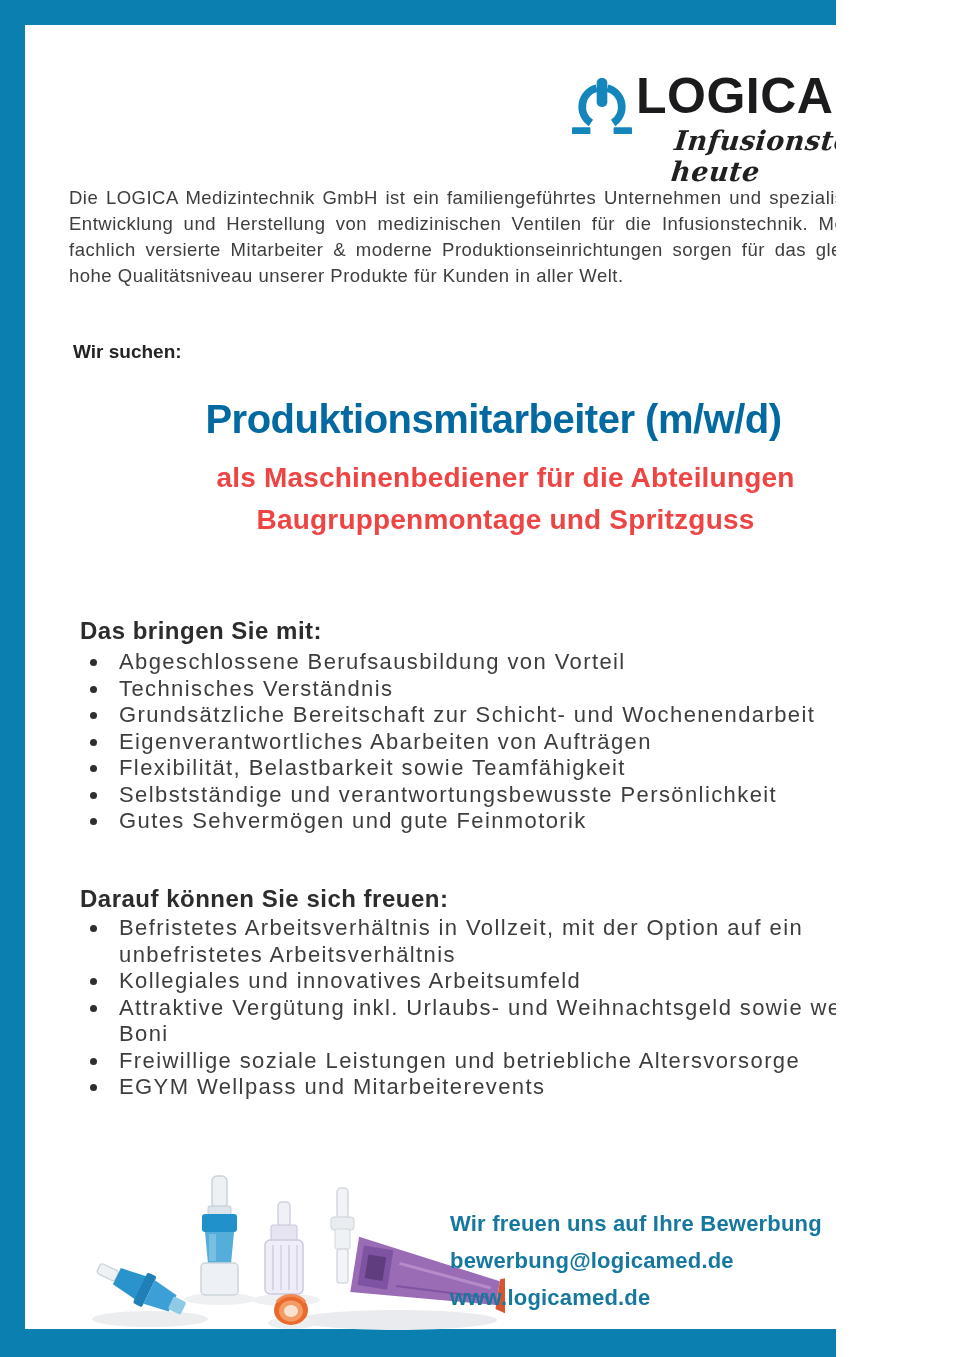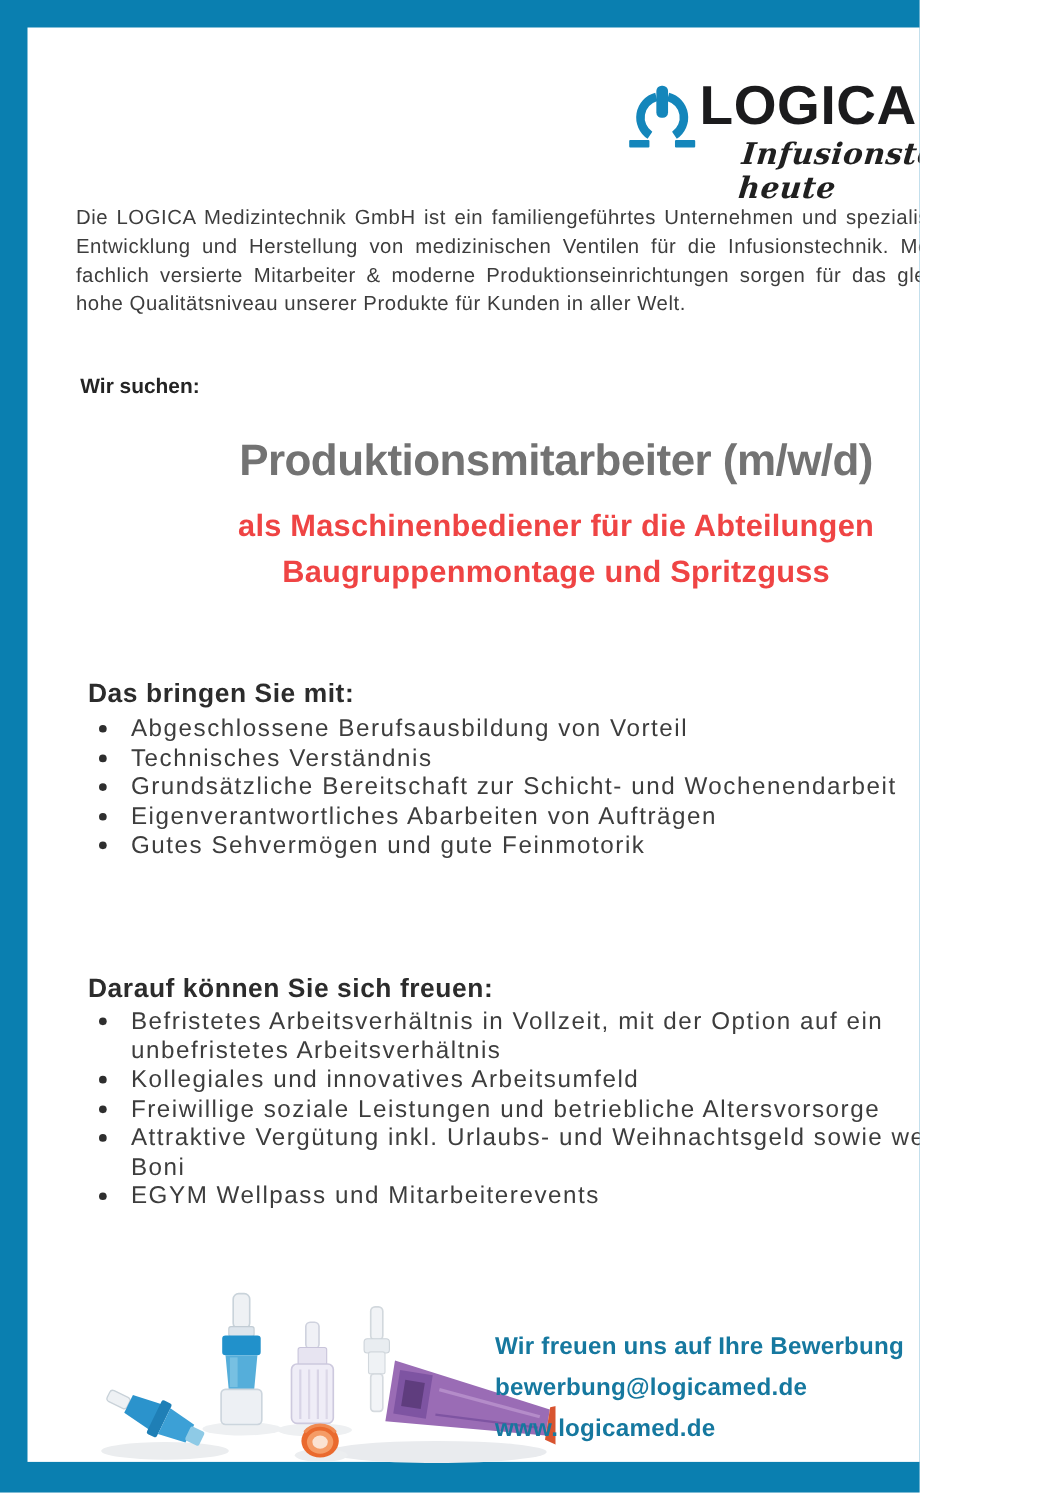--- a/index.html
+++ b/index.html
@@ -37,23 +37,23 @@
     position:absolute; left:44px; top:160px; width:872px;
     font-size:18.5px; line-height:26px; letter-spacing:0.5px;
     color:#3d3d3d; text-align:justify;
   }
   .kicker {
     position:absolute; left:48px; top:316px;
     font-size:19px; font-weight:bold; color:#242424;
   }
   
   .title {
-    position:absolute; left:25px; top:372px; width:911px;
+    position:absolute; left:13px; top:372px; width:911px;
     text-align:center; font-size:40px; font-weight:bold;
-    letter-spacing:-0.5px; color:#737373;
+    letter-spacing:-0.5px; color:#0369a1;
   }
   .subtitle1, .subtitle2 {
     position:absolute; left:25px; width:911px; text-align:center;
     font-size:28px; font-weight:bold; color:#ef4444; letter-spacing:0.2px;
   }
   .subtitle1 { top:437px; }
   .subtitle2 { top:479px; }
   
   .sec-heading {
     position:absolute; left:55px;
@@ -107,29 +107,31 @@
     <div class="title">Produktionsmitarbeiter (m/w/d)</div>
     <div class="subtitle1">als Maschinenbediener für die Abteilungen</div>
     <div class="subtitle2">Baugruppenmontage und Spritzguss</div>
 
     <div class="sec-heading req">Das bringen Sie mit:</div>
     <ul class="bullets req">
       <li>Abgeschlossene Berufsausbildung von Vorteil</li>
       <li>Technisches Verständnis</li>
       <li>Grundsätzliche Bereitschaft zur Schicht- und Wochenendarbeit</li>
       <li>Eigenverantwortliches Abarbeiten von Aufträgen</li>
+      <li>Flexibilität, Belastbarkeit sowie Teamfähigkeit</li>
+      <li>Selbstständige und verantwortungsbewusste Persönlichkeit</li>
       <li>Gutes Sehvermögen und gute Feinmotorik</li>
     </ul>
 
     <div class="sec-heading ben">Darauf können Sie sich freuen:</div>
     <ul class="bullets ben">
       <li>Befristetes Arbeitsverhältnis in Vollzeit, mit der Option auf ein unbefristetes Arbeitsverhältnis</li>
       <li>Kollegiales und innovatives Arbeitsumfeld</li>
+      <li>Attraktive Vergütung inkl. Urlaubs- und Weihnachtsgeld sowie weitere Boni</li>
       <li>Freiwillige soziale Leistungen und betriebliche Altersvorsorge</li>
-      <li>Attraktive Vergütung inkl. Urlaubs- und Weihnachtsgeld sowie weitere Boni</li>
       <li>EGYM Wellpass und Mitarbeiterevents</li>
     </ul>
 
     <div class="products">
       <svg viewBox="0 0 430 180" width="430" height="180" aria-hidden="true">
 
         <ellipse cx="75" cy="149" rx="58" ry="8" fill="#ebedef"></ellipse>
         <ellipse cx="145" cy="129" rx="36" ry="6" fill="#eef0f2"></ellipse>
         <ellipse cx="211" cy="130" rx="34" ry="6" fill="#eef0f2"></ellipse>
         <ellipse cx="322" cy="150" rx="100" ry="10" fill="#e9ebee"></ellipse>

